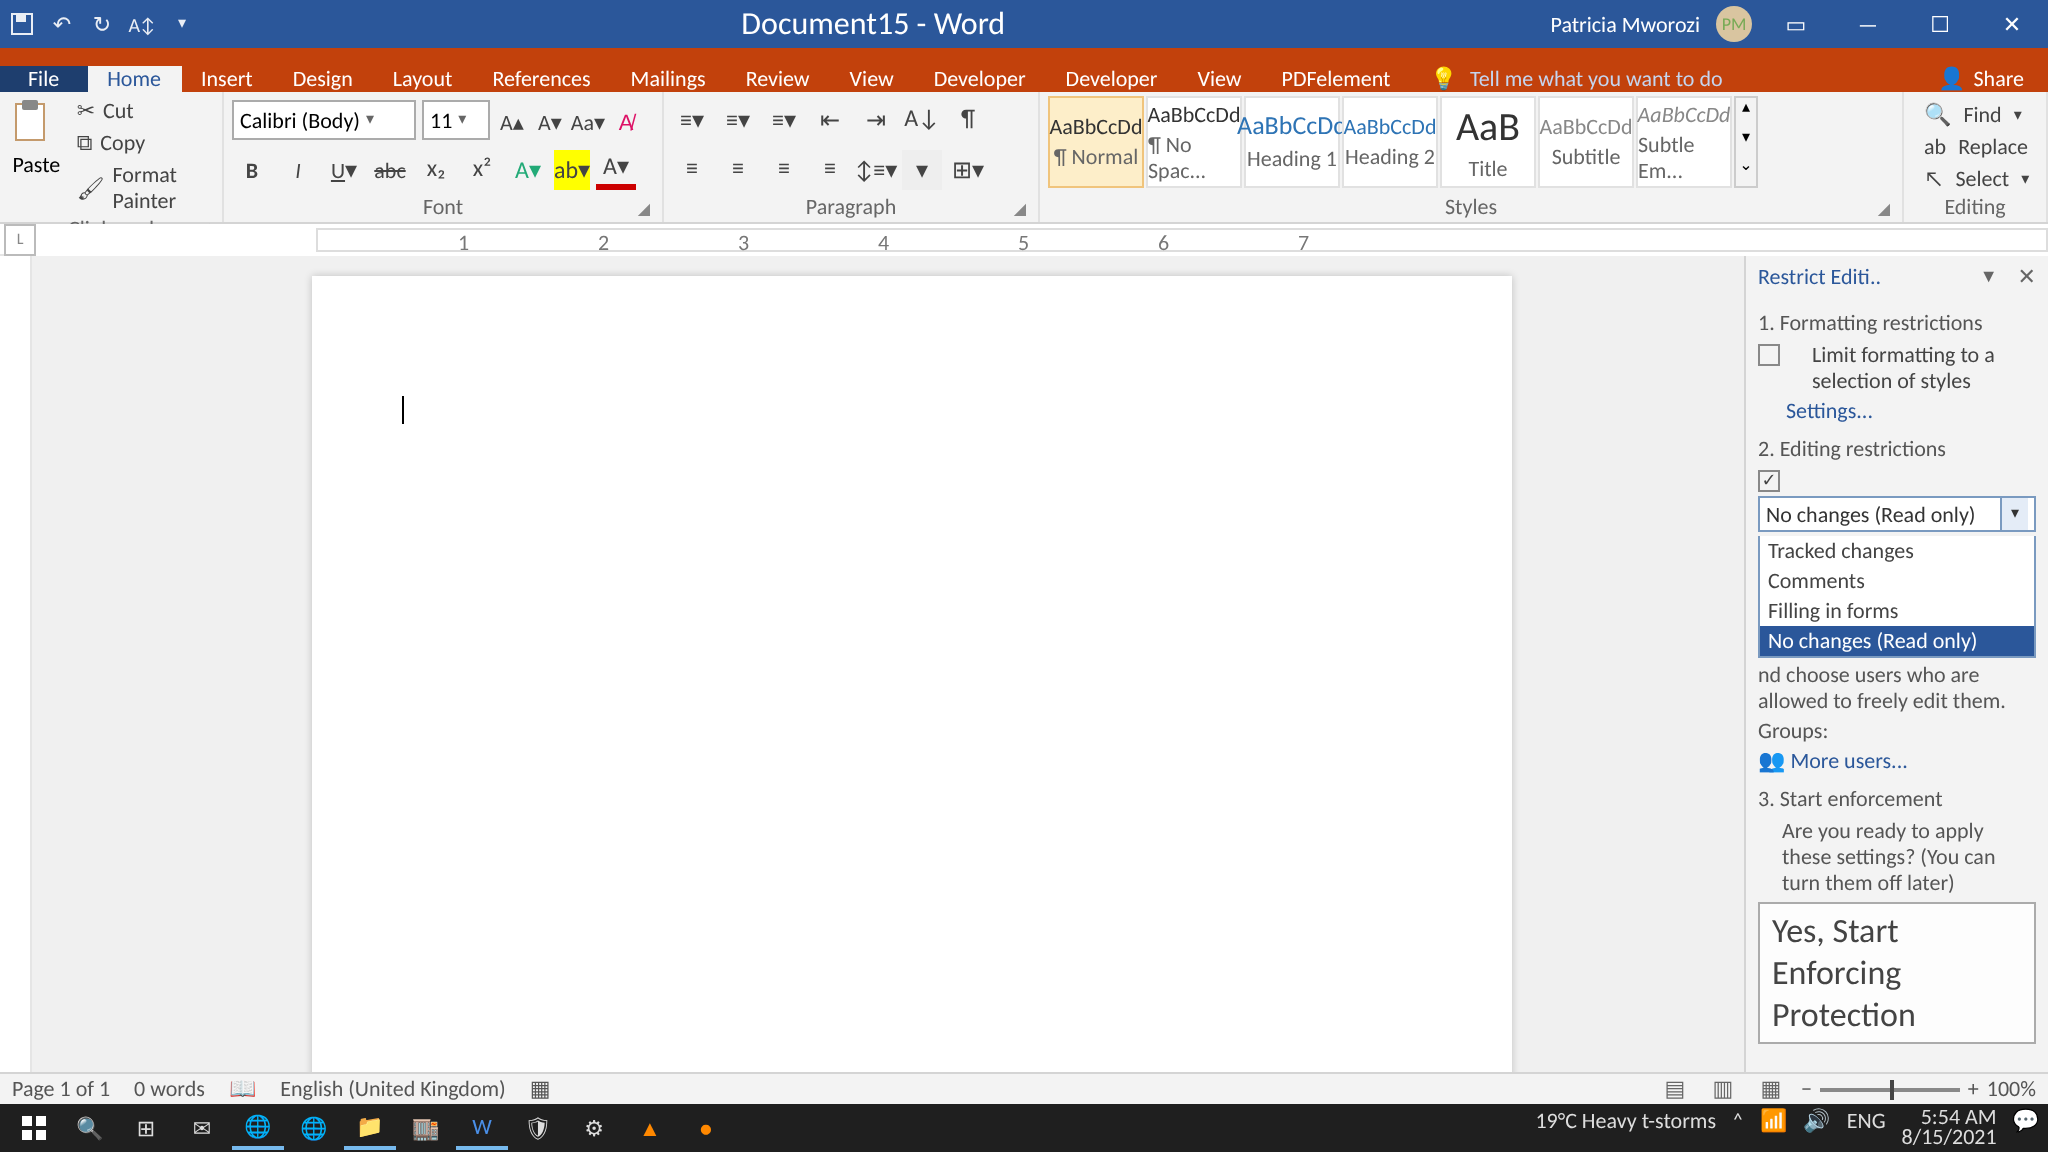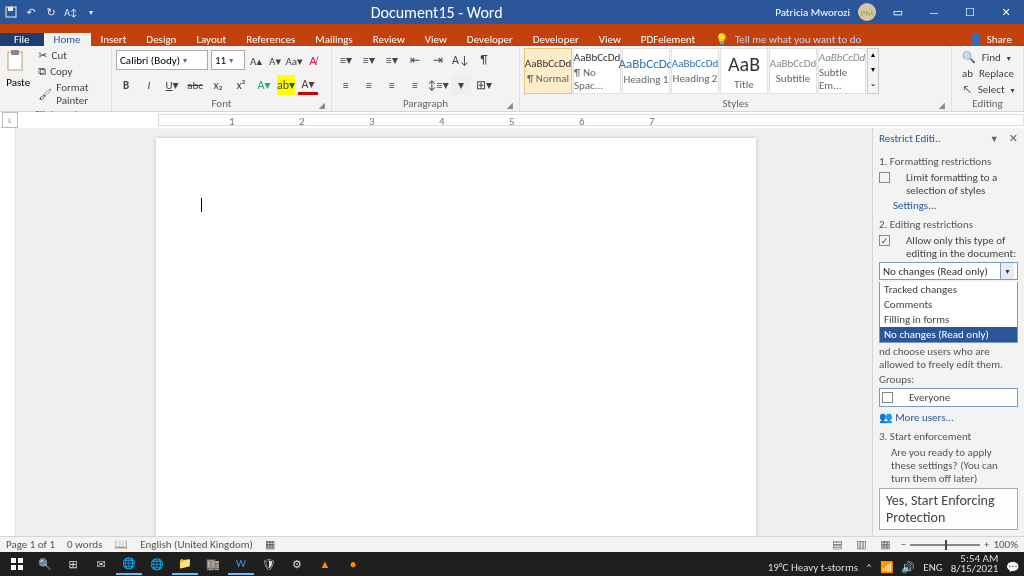--- a/index.html
+++ b/index.html
@@ -53,31 +53,31 @@
 .sec-title{font-weight:normal;color:#555;margin:4px 0 3px}
 .chk{display:flex;gap:16px;align-items:flex-start;margin:2px 0}
 .chk .box{width:11px;height:11px;border:1px solid #888;flex:none;margin-top:1px;display:flex;align-items:center;justify-content:center;font-size:9px}
 .link{color:#2b579a;margin:2px 0 6px 14px}
 .ddl{border:1px solid #7a9ac0;background:#fff;height:18px;display:flex;align-items:center;padding:0 3px;margin:2px 0;font-size:11px;color:#333}
 .ddl .ar{margin-left:auto;width:14px;height:16px;background:#e4ecf7;border-left:1px solid #7a9ac0;display:flex;align-items:center;justify-content:center;font-size:8px}
 .ddlist{border:1px solid #7a9ac0;border-top:none;background:#fff;font-size:11px}
 .ddlist div{padding:1px 4px}
 .ddlist .hl{background:#2b579a;color:#fff}
 .groupsbox{border:1px solid #7a9ac0;background:#fff;padding:2px;margin:2px 0 4px}
-.btn{border:1px solid #ababab;background:#fdfdfd;padding:3px 6px;margin:3px 0;font-size:14px}
+.btn{border:1px solid #ababab;background:#fdfdfd;padding:3px 6px;margin:3px 0;font-size:17px}
 .statusbar{position:absolute;left:0;right:0;bottom:24px;height:16px;background:#f3f3f3;border-top:1px solid #d4d4d4;display:flex;align-items:center;font-size:10.5px;color:#555;padding:0 6px;gap:12px}
 .statusbar .right{margin-left:auto;display:flex;align-items:center;gap:6px}
 .viewbtn{width:18px;height:14px;border:1px solid transparent;display:inline-flex;align-items:center;justify-content:center;color:#666}
 .zoom{display:flex;align-items:center;gap:4px}
 .zslider{width:70px;height:2px;background:#888;position:relative}
 .zslider::after{content:"";position:absolute;left:50%;top:-4px;width:2px;height:10px;background:#444}
 .taskbar{position:absolute;left:0;right:0;bottom:0;height:24px;background:#1f1f1f;display:flex;align-items:center;padding:0 4px;gap:2px;color:#fff;font-size:10px}
 .tb{width:26px;height:22px;display:flex;align-items:center;justify-content:center;color:#ddd}
 .tb.active{border-bottom:2px solid #76b9ed}
-.sys{margin-left:auto;display:flex;align-items:flex-end;gap:8px;color:#ddd}
+.sys{margin-left:auto;display:flex;align-items:flex-start;gap:8px;color:#ddd}
 svg{display:block}
 </style>
 </head>
 <body>
 
 <div class="titlebar">
   <div class="qat">
     <span>
         <svg width="12" height="12">
           <rect x="1" y="1" width="10" height="10" fill="none" stroke="#fff"></rect>
@@ -313,40 +313,33 @@
       <div class="sec-title">1. Formatting restrictions</div>
       <div class="chk">
           <span class="box"></span>
           <span>Limit formatting to a selection of styles</span>
         </div>
       <div class="link">Settings...</div>
 
       <div class="sec-title">2. Editing restrictions</div>
       <div class="chk">
           <span class="box">✓</span>
-          <span>Allow only this type of editing in the document:</span>
         </div>
       <div class="ddl">
           <span>No changes (Read only)</span>
           <span class="ar">▾</span>
         </div>
       <div class="ddlist">
         <div>Tracked changes</div>
         <div>Comments</div>
         <div>Filling in forms</div>
         <div class="hl">No changes (Read only)</div>
       </div>
       <div style="margin:2px 0;color:#555">nd choose users who are allowed to freely edit them.</div>
       <div style="color:#555">Groups:</div>
-      <div class="groupsbox">
-        <div class="chk" style="margin:0">
-            <span class="box"></span>
-            <span>Everyone</span>
-          </div>
-      </div>
       <div class="link" style="margin-left:0"><span style="color:#2b579a">👥 </span><span>More users...</span></div>
 
       <div class="sec-title">3. Start enforcement</div>
       <div style="color:#555;margin:2px 12px">Are you ready to apply these settings? (You can turn them off later)</div>
       <div class="btn">Yes, Start Enforcing Protection</div>
 
       <div class="sec-title" style="margin-top:12px;color:#777">See also</div>
 
     </div>
   </div>

